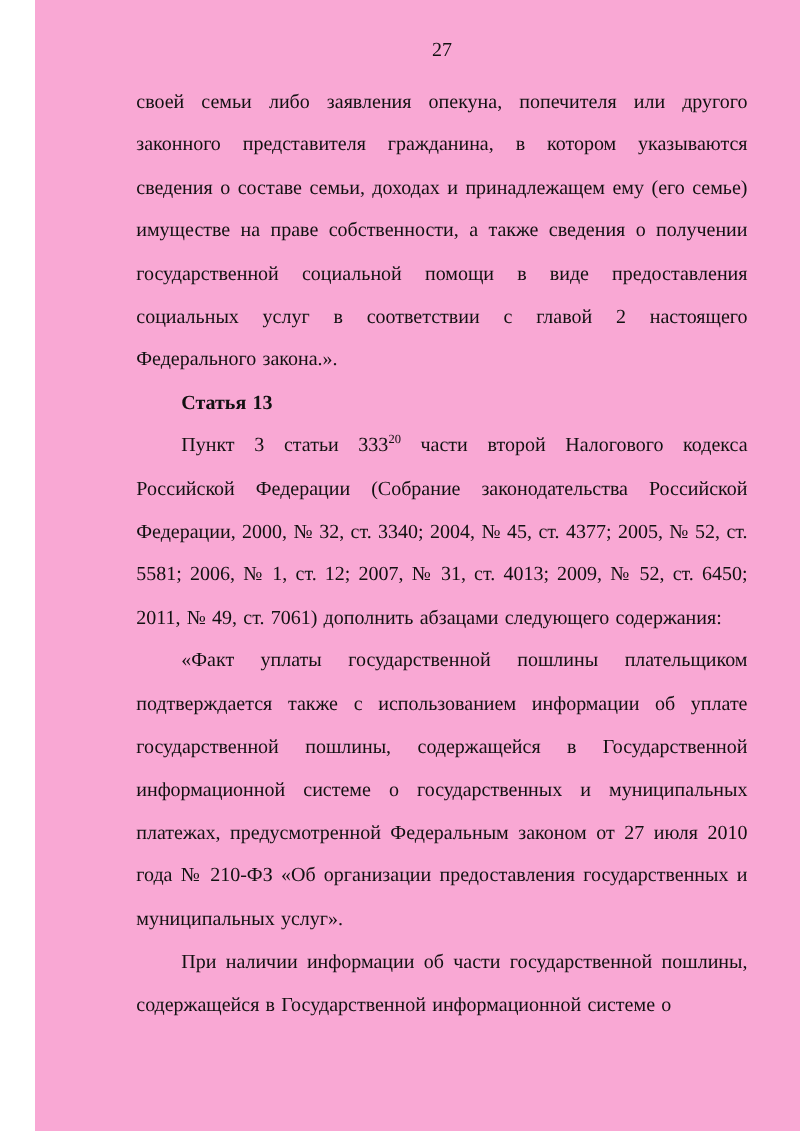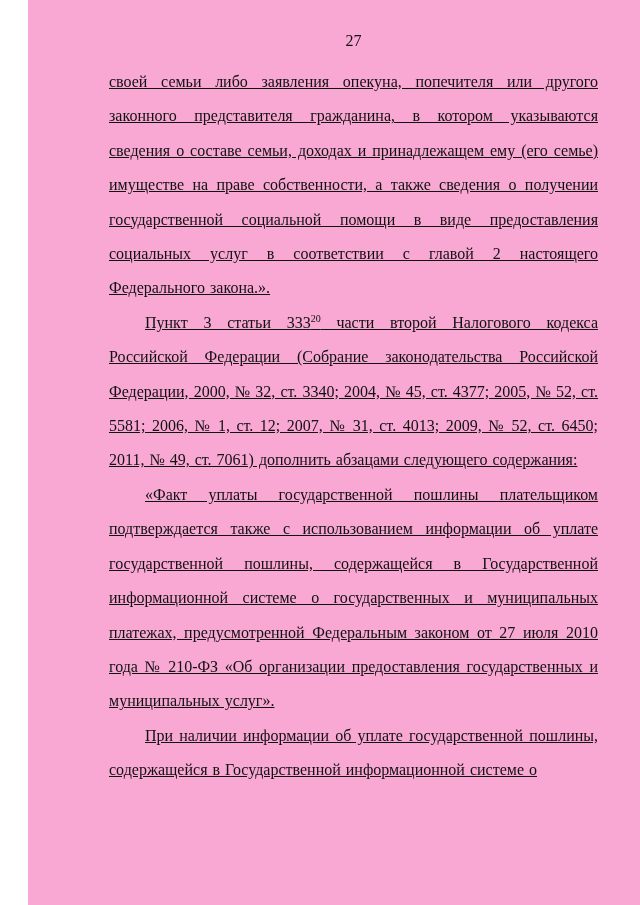--- a/index.html
+++ b/index.html
@@ -27,21 +27,20 @@
     font-size: 16px;
     line-height: 22px;
     margin: 0 0 13px 0;
   }
   .doc-body p {
     margin: 0;
     font-size: 16px;
     line-height: 34.4px;
     text-align: justify;
     word-spacing: 1px;
-    text-decoration: underline;
   }
   .doc-body p.indent {
     text-indent: 36px;
   }
   .doc-body p.heading {
     font-weight: bold;
     text-align: left;
   }
   .doc-body sup {
     font-size: 10px;
@@ -49,17 +48,18 @@
     vertical-align: super;
   }
 </style>
 </head>
 <body>
 
 <div class="page">
   <div class="page-number">27</div>
   <div class="doc-body">
       <p class="body"><span>своей семьи либо заявления опекуна, попечителя или другого законного представителя гражданина, в котором указываются сведения о составе семьи, доходах и принадлежащем ему (его семье) имуществе на праве собственности, а также сведения о получении государственной социальной помощи в виде предоставления социальных услуг в соответствии с главой 2 настоящего Федерального закона.».</span></p>
+      <p class="heading indent"><span>Статья 13</span></p>
       <p class="body indent"><span>Пункт 3 статьи 333</span><sup>20</sup><span> части второй Налогового кодекса Российской Федерации (Собрание законодательства Российской Федерации, 2000, № 32, ст. 3340; 2004, № 45, ст. 4377; 2005, № 52, ст. 5581; 2006, № 1, ст. 12; 2007, № 31, ст. 4013; 2009, № 52, ст. 6450; 2011, № 49, ст. 7061) дополнить абзацами следующего содержания:</span></p>
       <p class="body indent"><span>«Факт уплаты государственной пошлины плательщиком подтверждается также с использованием информации об уплате государственной пошлины, содержащейся в Государственной информационной системе о государственных и муниципальных платежах, предусмотренной Федеральным законом от 27 июля 2010 года № 210-ФЗ «Об организации предоставления государственных и муниципальных услуг».</span></p>
-      <p class="body indent"><span>При наличии информации об уплате государственной пошлины, содержащейся в Государственной информационной системе о</span></p>
+      <p class="body indent"><span>При наличии информации об части государственной пошлины, содержащейся в Государственной информационной системе о</span></p>
     </div>
 </div>
 
 </body></html>

